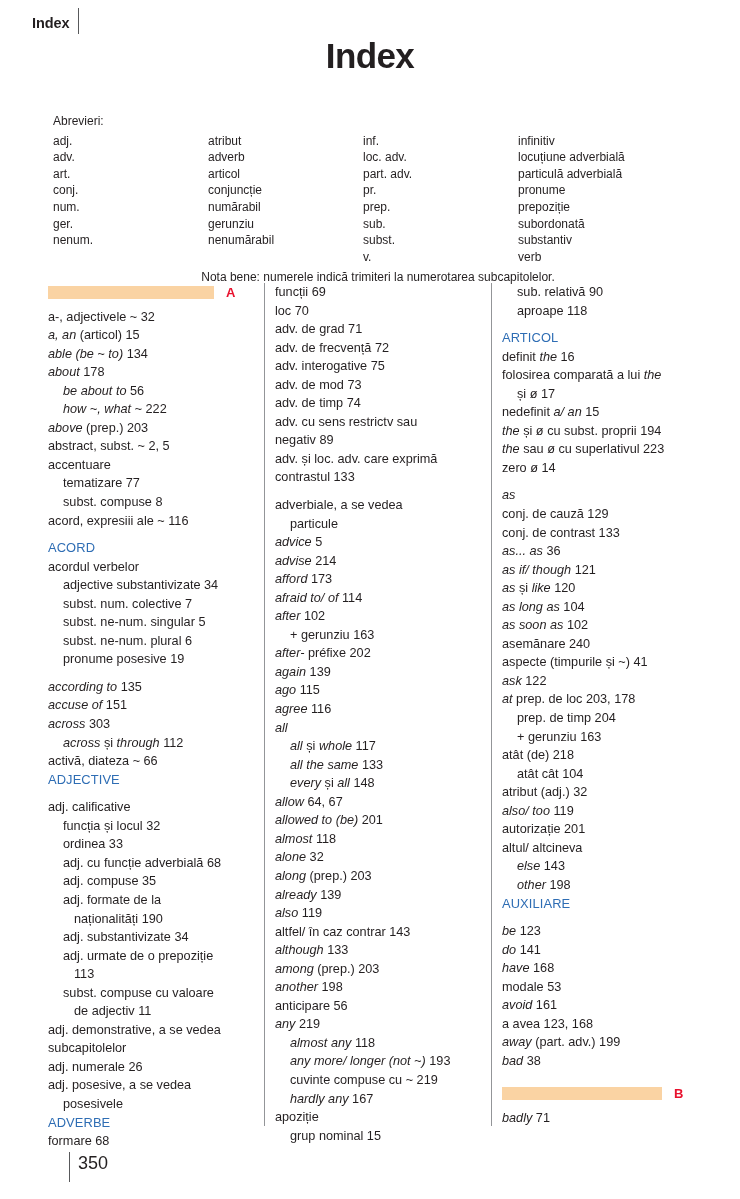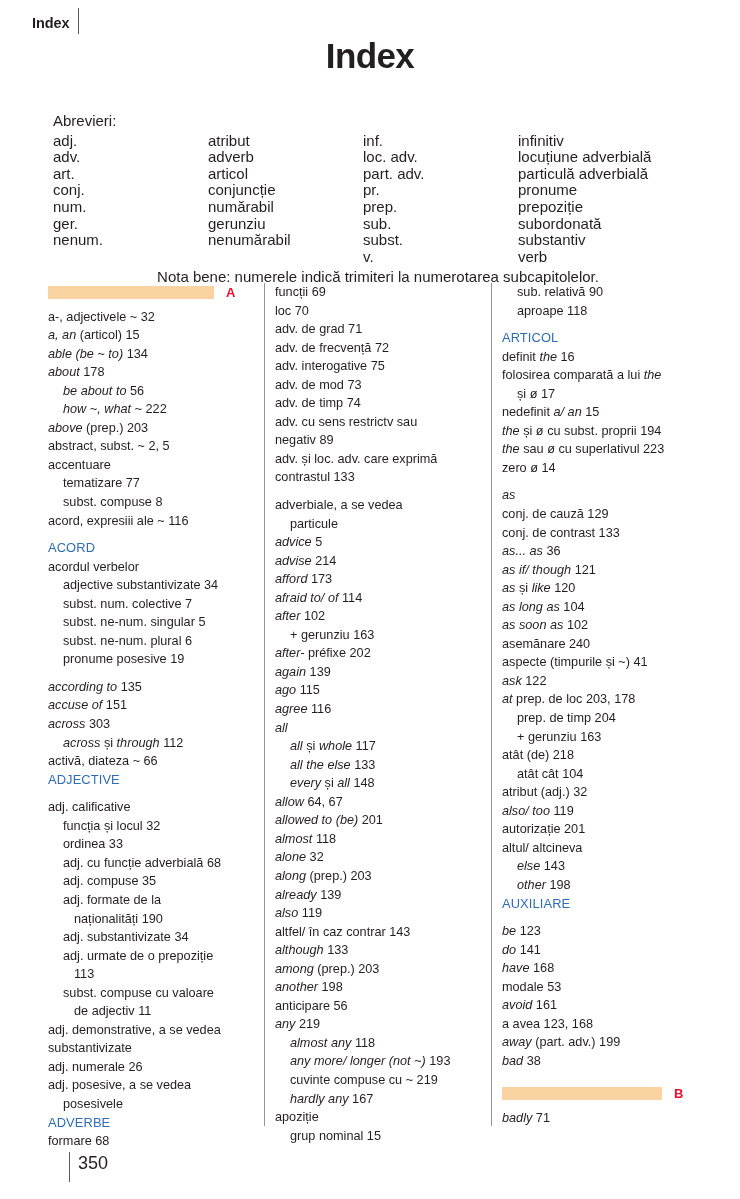--- a/index.html
+++ b/index.html
@@ -53,21 +53,21 @@
     letter-spacing: -0.6px;
     color: #231f20;
   }
 
   
   .abbrev-block {
     position: absolute;
     left: 53px;
     top: 113px;
     width: 650px;
-    font-size: 15px;
+    font-size: 12px;
     line-height: 16.6px;
   }
   .abbrev-intro {
     margin-bottom: 3px;
   }
   .abbrev-grid {
     display: grid;
     grid-template-columns: 155px 155px 155px auto;
   }
   .abbrev-cell {
@@ -257,21 +257,21 @@
         <div class="entry lvl2">adj. cu funcție adverbială 68</div>
         <div class="entry lvl2">adj. compuse 35</div>
         <div class="entry lvl2">adj. formate de la</div>
         <div class="entry lvl3">naționalități 190</div>
         <div class="entry lvl2">adj. substantivizate 34</div>
         <div class="entry lvl2">adj. urmate de o prepoziție</div>
         <div class="entry lvl3">113</div>
         <div class="entry lvl2">subst. compuse cu valoare</div>
         <div class="entry lvl3">de adjectiv 11</div>
         <div class="entry lvl1">adj. demonstrative, a se vedea</div>
-        <div class="entry lvl1">substantivizate</div>
+        <div class="entry lvl1">subcapitolelor</div>
         <div class="entry lvl1">adj. numerale 26</div>
         <div class="entry lvl1">adj. posesive, a se vedea</div>
         <div class="entry lvl2">posesivele</div>
         <div class="entry section-head lvl1">ADVERBE</div>
         <div class="entry lvl1">formare 68</div>
       </div>
   </div>
 
   <div class="col-divider"></div>
 
@@ -296,21 +296,21 @@
         <div class="entry lvl1"><span class="it">afford</span><span> 173</span></div>
         <div class="entry lvl1"><span class="it">afraid to/ of</span><span> 114</span></div>
         <div class="entry lvl1"><span class="it">after</span><span> 102</span></div>
         <div class="entry lvl2">+ gerunziu 163</div>
         <div class="entry lvl1"><span class="it">after-</span><span> préfixe 202</span></div>
         <div class="entry lvl1"><span class="it">again</span><span> 139</span></div>
         <div class="entry lvl1"><span class="it">ago</span><span> 115</span></div>
         <div class="entry lvl1"><span class="it">agree</span><span> 116</span></div>
         <div class="entry lvl1"><span class="it">all</span></div>
         <div class="entry lvl2"><span class="it">all</span><span> și </span><span class="it">whole</span><span> 117</span></div>
-        <div class="entry lvl2"><span class="it">all the else</span><span> 133</span></div>
+        <div class="entry lvl2"><span class="it">all the same</span><span> 133</span></div>
         <div class="entry lvl2"><span class="it">every</span><span> și </span><span class="it">all</span><span> 148</span></div>
         <div class="entry lvl1"><span class="it">allow</span><span> 64, 67</span></div>
         <div class="entry lvl1"><span class="it">allowed to (be)</span><span> 201</span></div>
         <div class="entry lvl1"><span class="it">almost</span><span> 118</span></div>
         <div class="entry lvl1"><span class="it">alone</span><span> 32</span></div>
         <div class="entry lvl1"><span class="it">along</span><span> (prep.) 203</span></div>
         <div class="entry lvl1"><span class="it">already</span><span> 139</span></div>
         <div class="entry lvl1"><span class="it">also</span><span> 119</span></div>
         <div class="entry lvl1">altfel/ în caz contrar 143</div>
         <div class="entry lvl1"><span class="it">although</span><span> 133</span></div>

